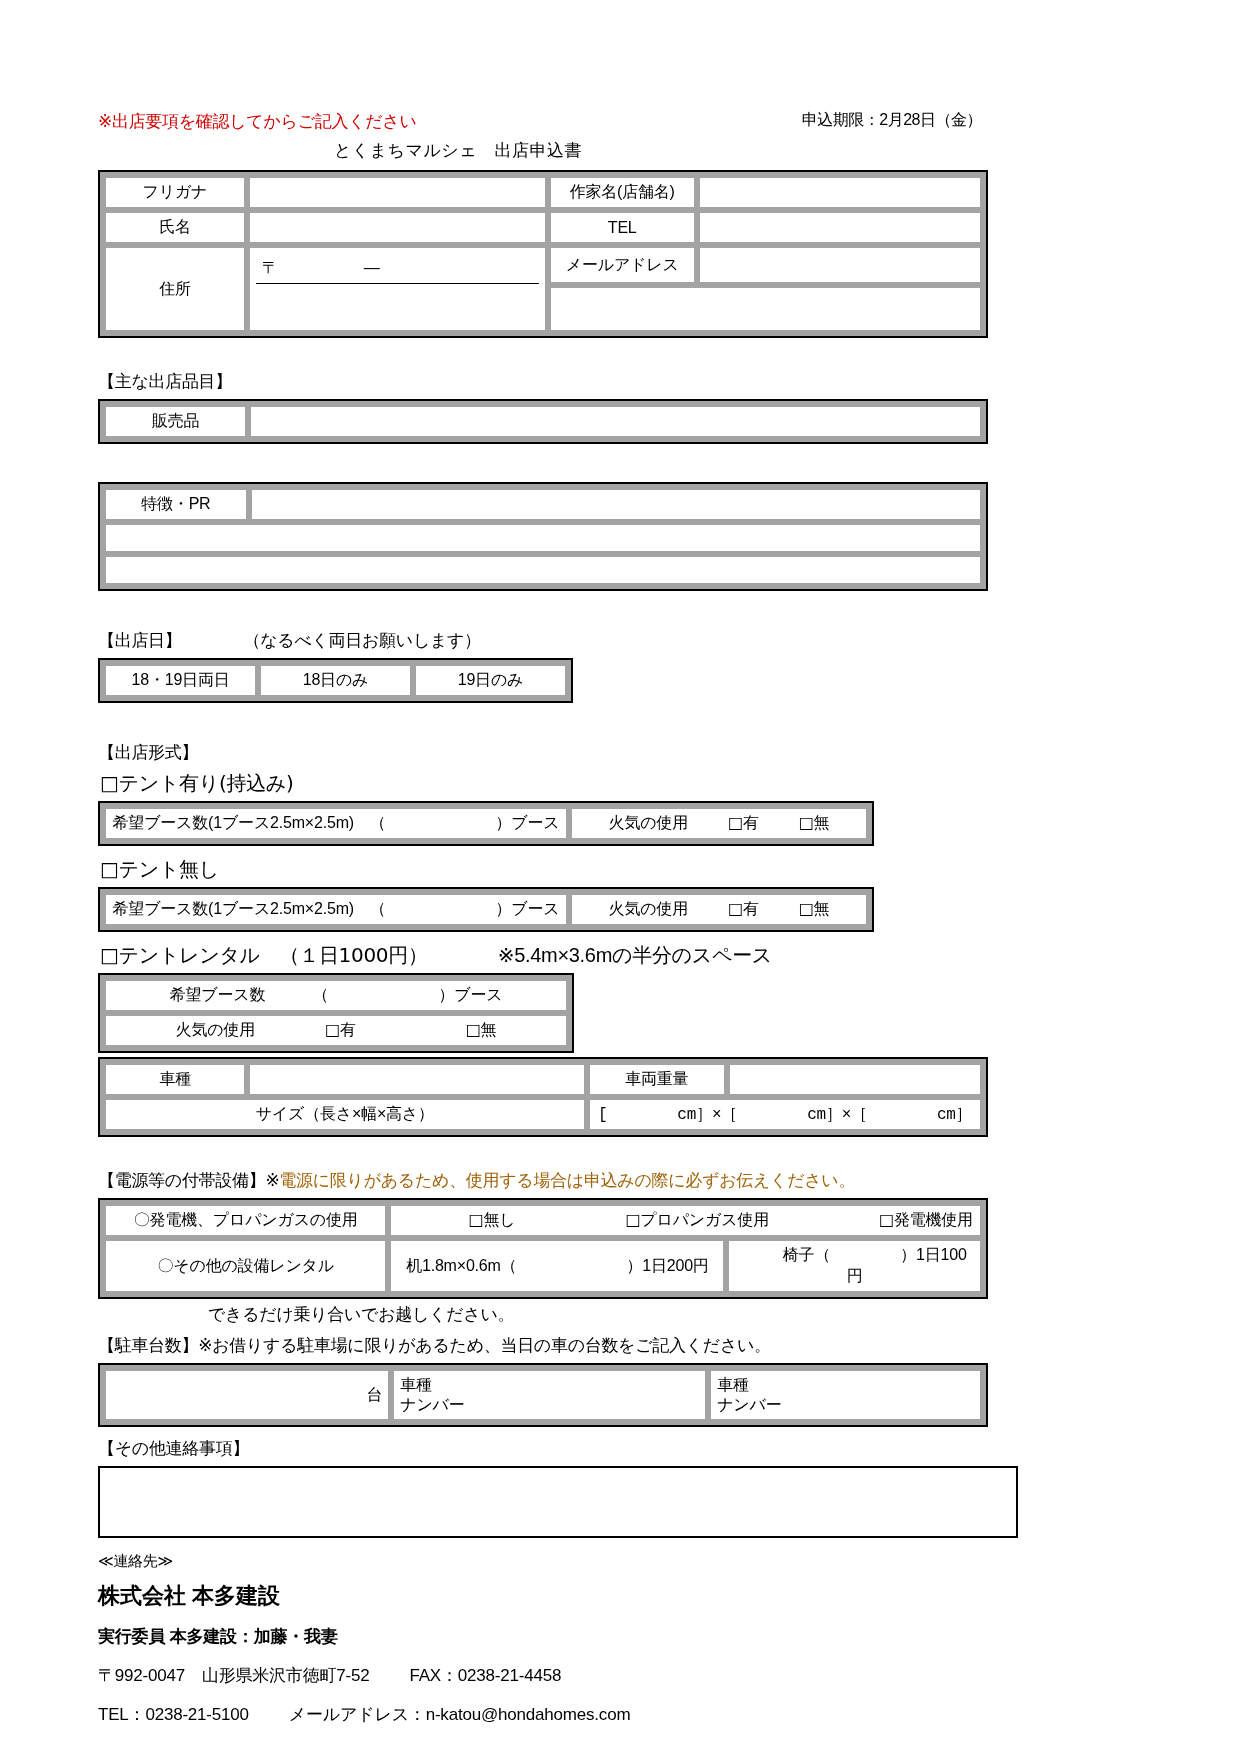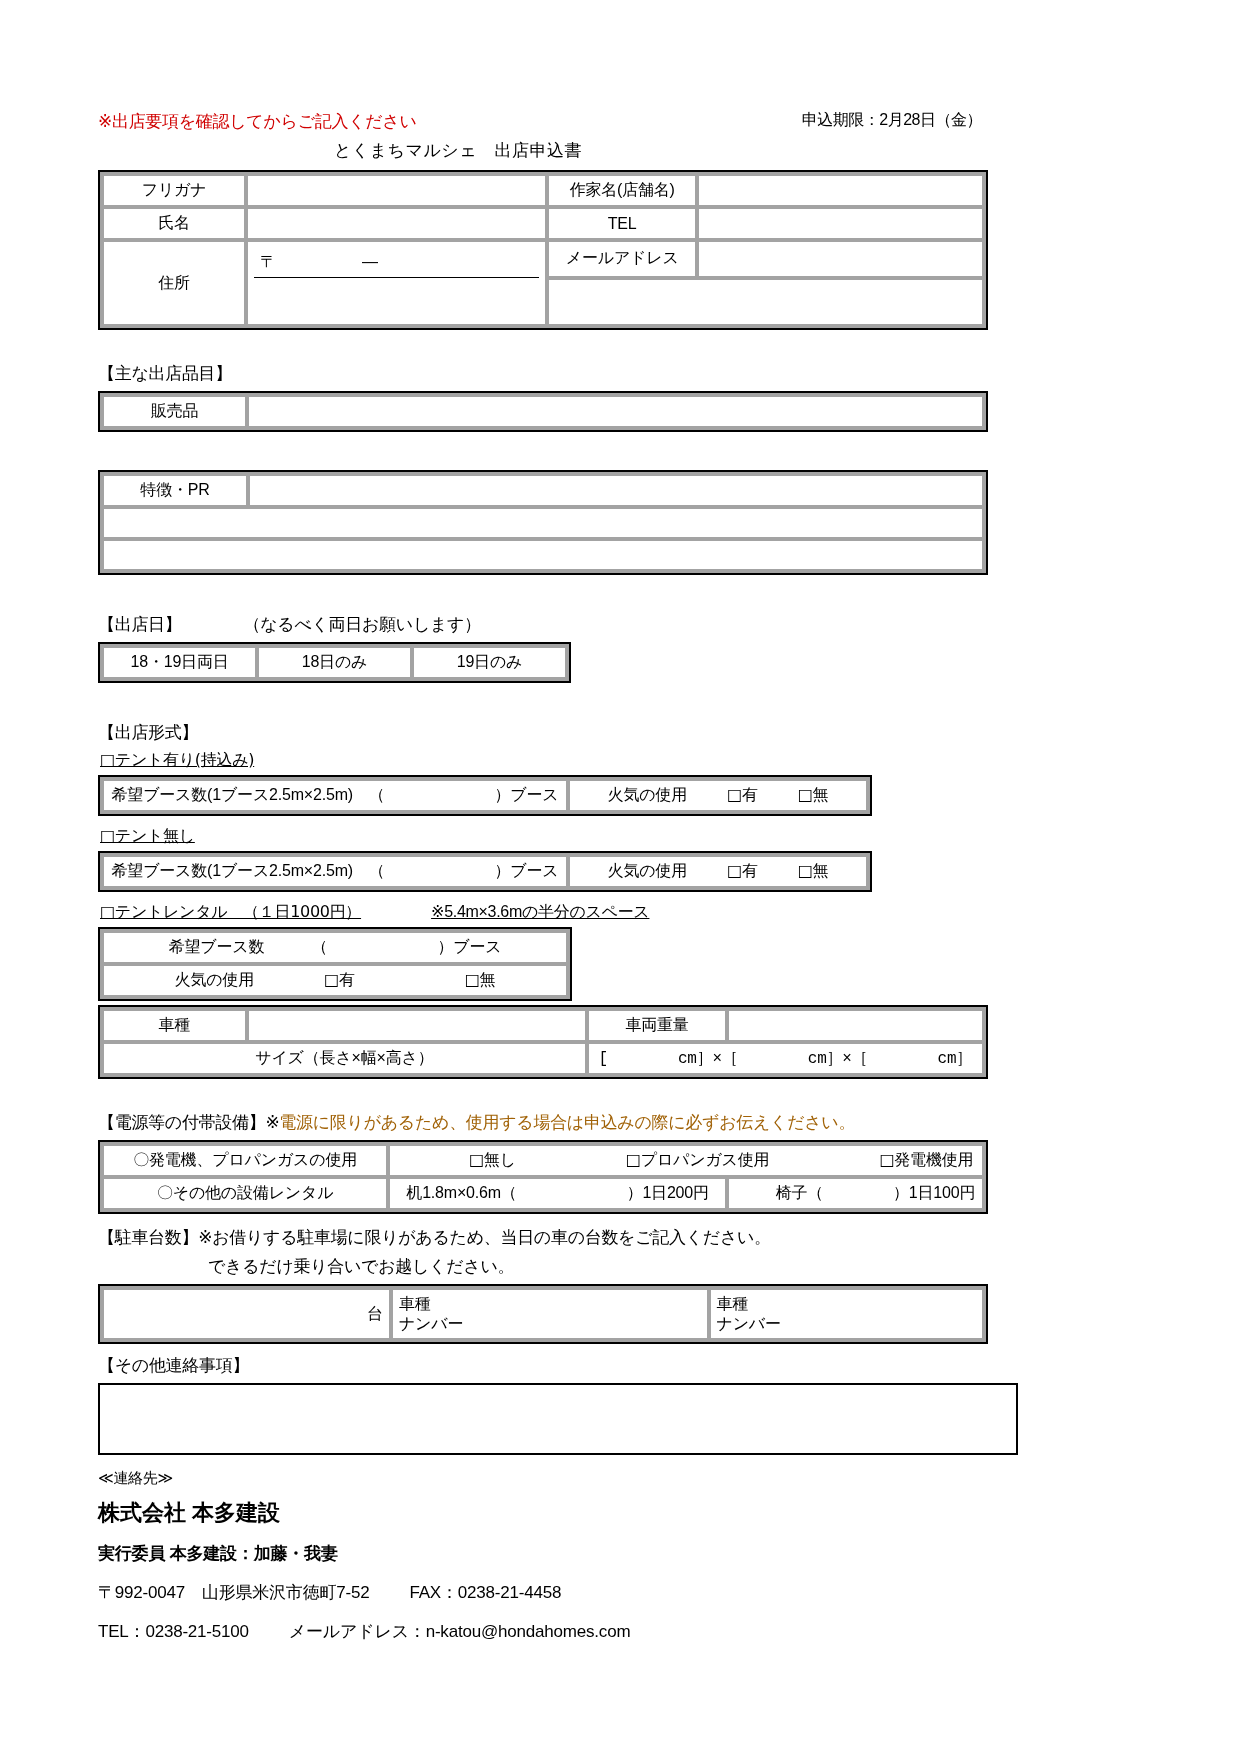--- a/index.html
+++ b/index.html
@@ -47,21 +47,21 @@
     margin: 6px 0 8px 0;
     padding-right: 170px;
   }
 
   
   table.grid {
     border-collapse: collapse;
     table-layout: fixed;
   }
   table.grid td {
-    border: 4px solid #a3a3a3;
+    border: 6px solid #a3a3a3;
     font-size: 16px;
     padding: 4px 6px;
     height: 30px;
     vertical-align: middle;
     letter-spacing: -0.2px;
     box-sizing: border-box;
     margin-top: 47px;
   }
   .outer {
     border: 2px solid #000000;
@@ -76,25 +76,24 @@
   .sec-head {
     font-size: 17px;
     letter-spacing: -0.3px;
     margin: 0 0 6px 0;
     white-space: nowrap;
   }
   .spacer-28 { height: 28px; }
   .spacer-34 { height: 34px; }
 
   .chk-line {
-    font-size: 16px;
+    font-size: 20px;
     letter-spacing: -0.3px;
     margin: 6px 0 4px 2px;
     white-space: nowrap;
-    text-decoration: underline;
   }
   .chk { font-family: "DejaVu Sans", sans-serif; }
 
   .inline-note {
     display: inline-block;
     margin-left: 62px;
   }
 
   .red { color: #a16207; }
 
@@ -406,22 +405,22 @@
         </td>
         <td class="l">
           <span class="sp-sm"></span><span>椅子（</span><span class="sp-md"></span><span>）1日100円</span>
         </td>
       </tr>
     </tbody>
       </table>
   </div>
 
   
+  <div class="sec-head" style="margin-left:110px">できるだけ乗り合いでお越しください。</div>
   <div class="sec-head" style="margin-top:8px">【駐車台数】※お借りする駐車場に限りがあるため、当日の車の台数をご記入ください。</div>
-  <div class="sec-head" style="margin-left:110px">できるだけ乗り合いでお越しください。</div>
 
   <div class="outer">
     <table class="grid">
       <colgroup>
           <col style="width:300px">
           <col style="width:330px">
           <col style="width:286px">
         </colgroup>
       <tbody>
           <tr>

